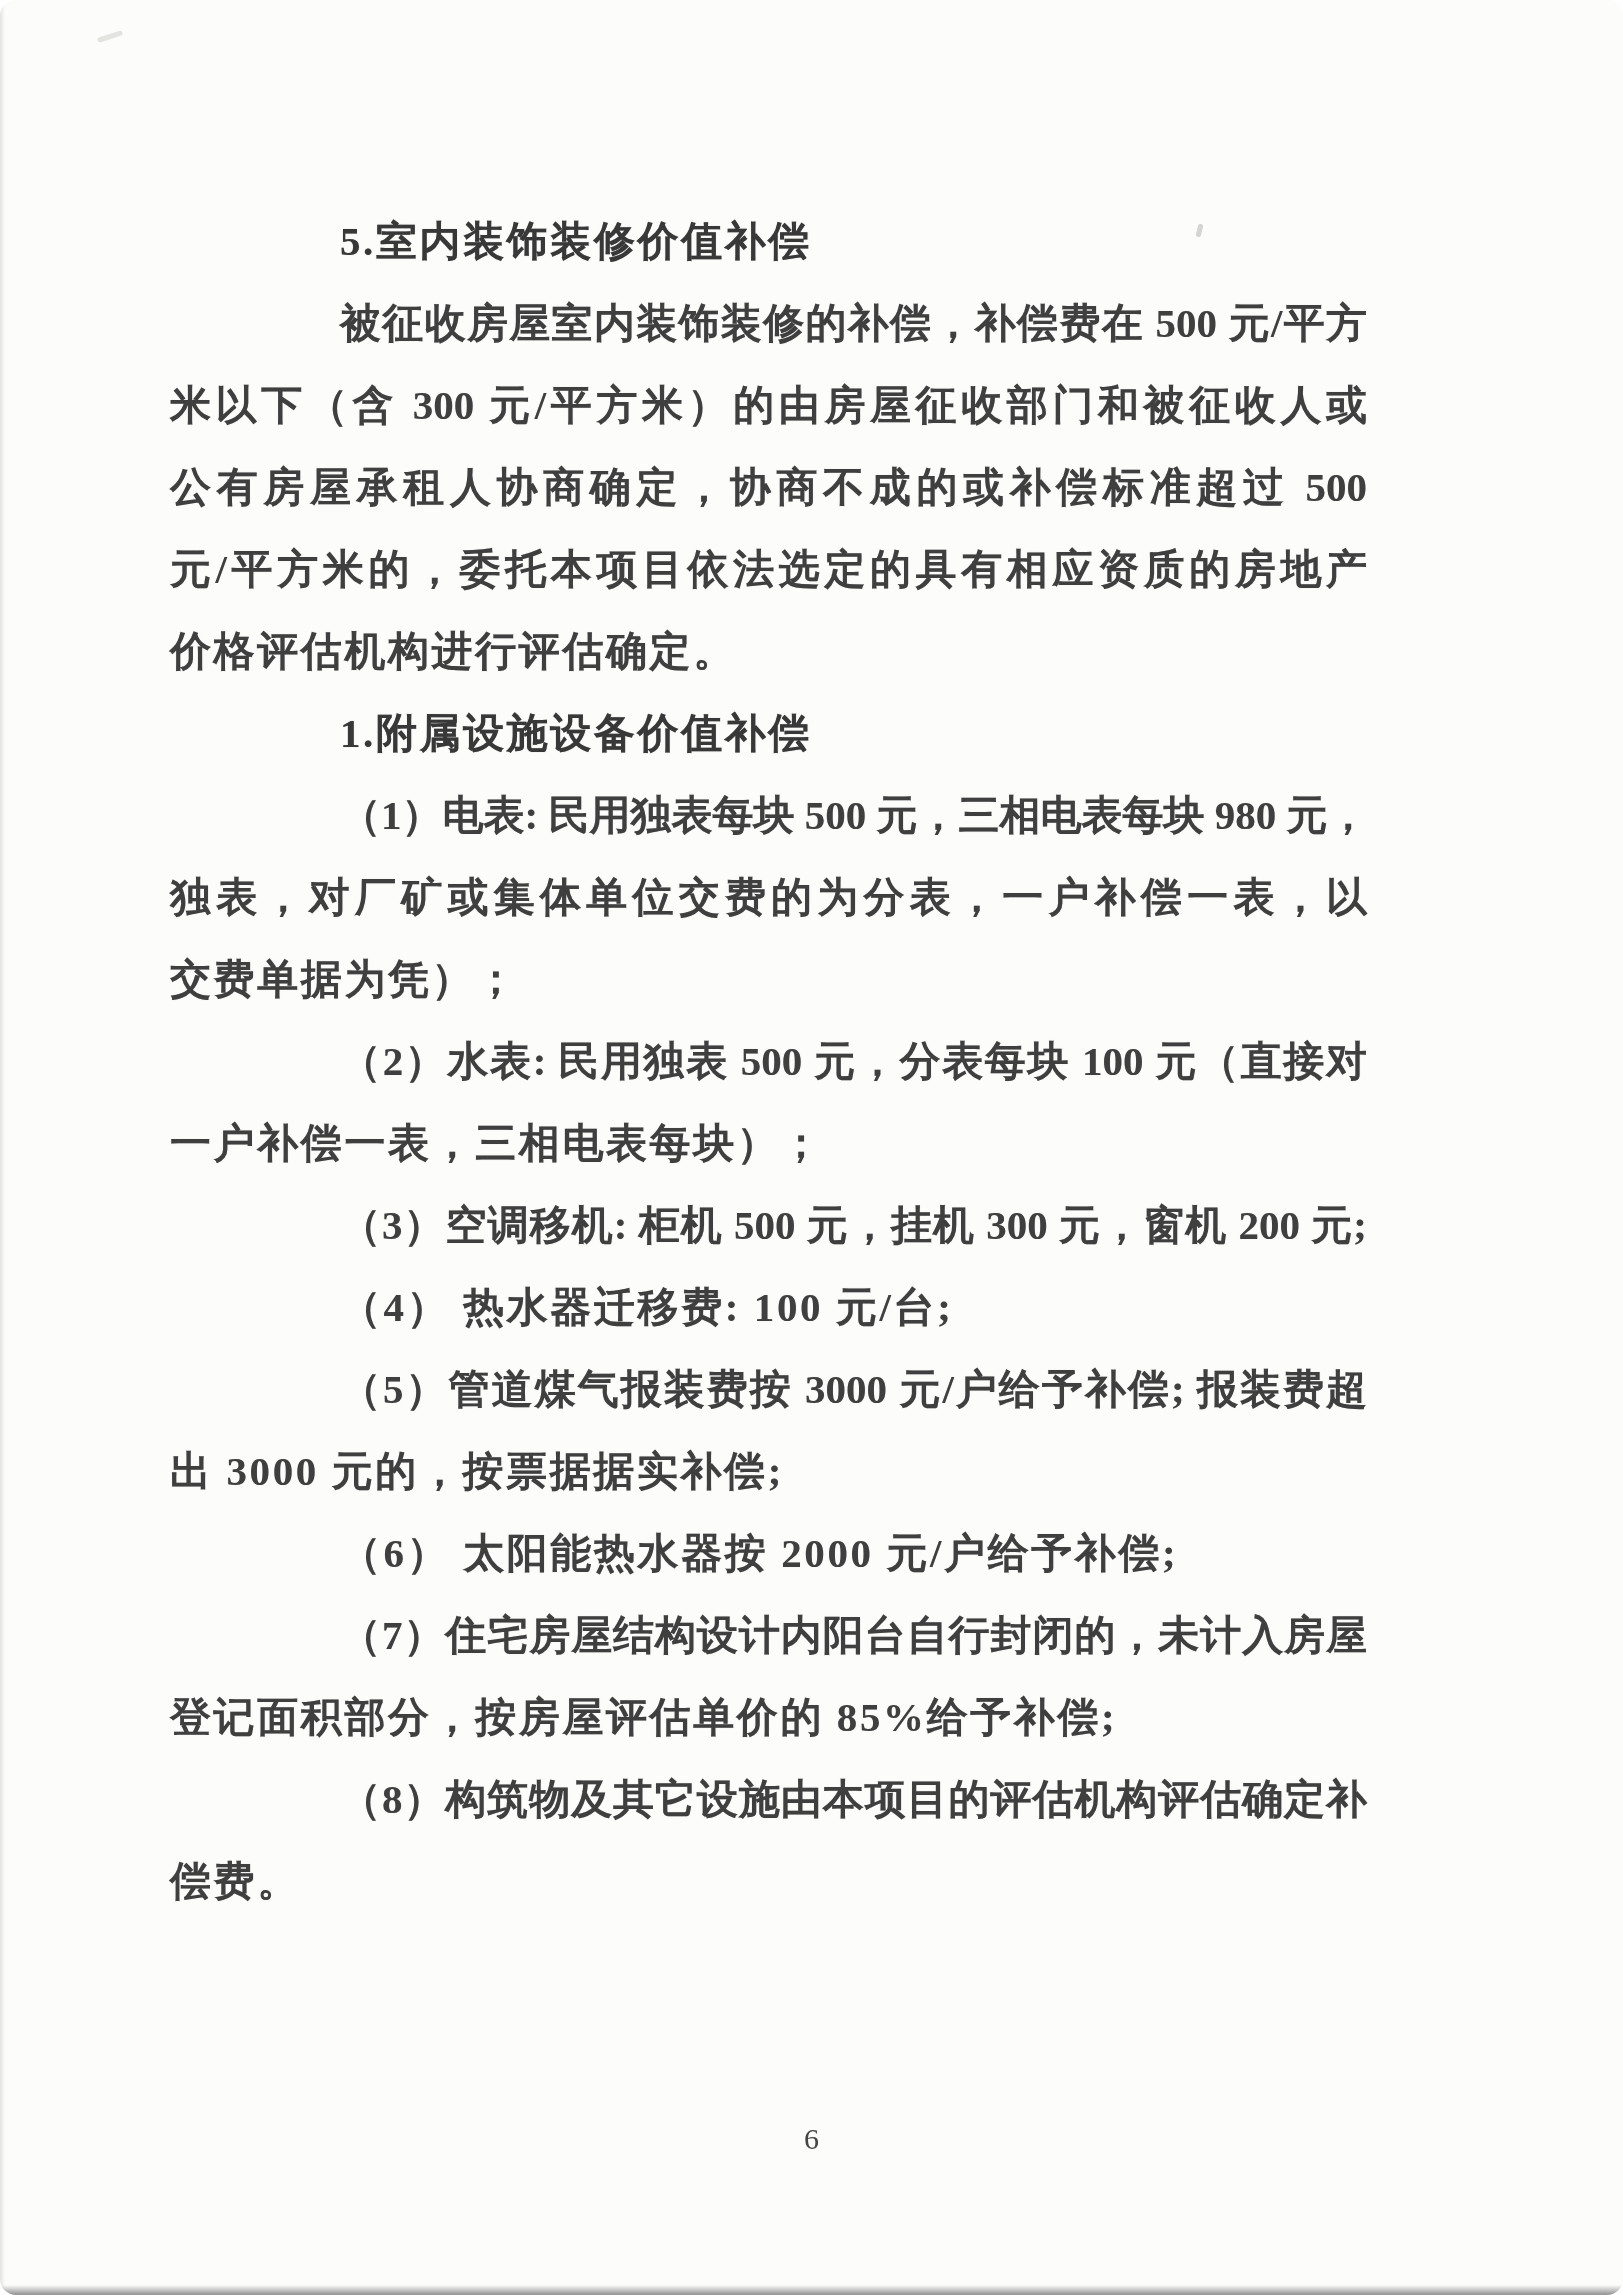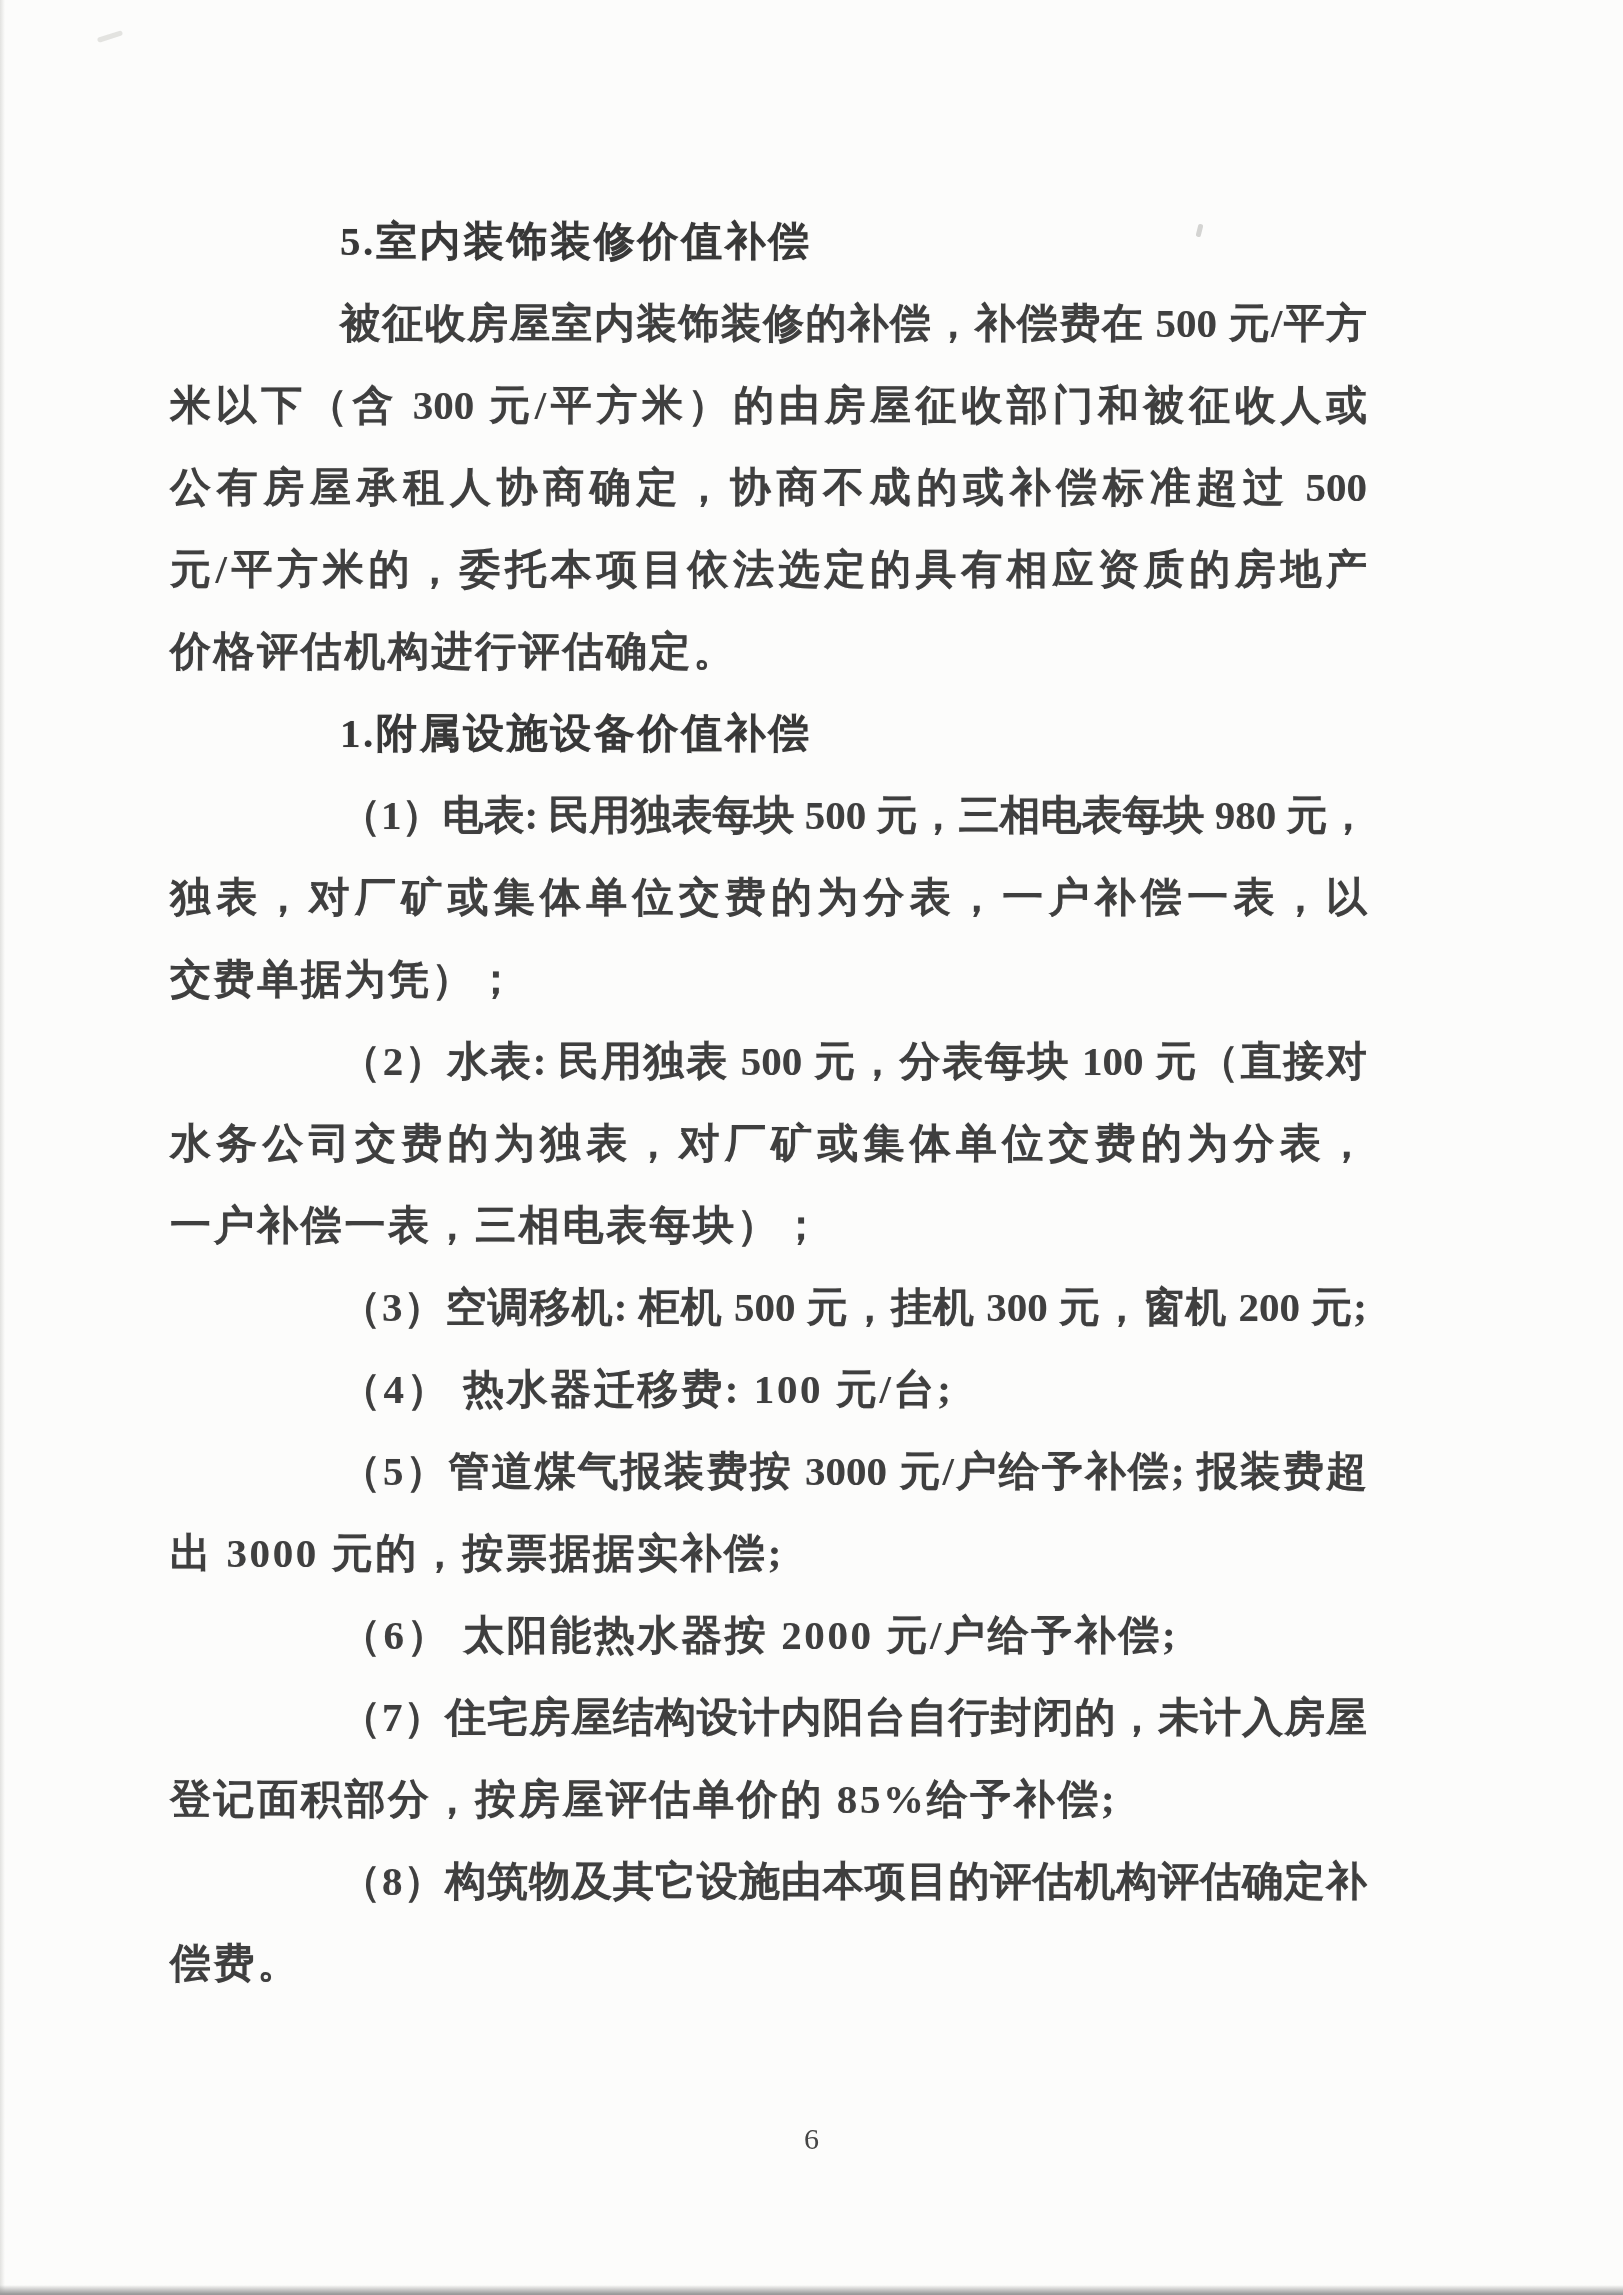--- a/index.html
+++ b/index.html
@@ -3,20 +3,21 @@
 <meta charset="utf-8">
 <style>
   html, body { margin: 0; padding: 0; }
   .page {
     position: relative;
     width: 1623px;
     height: 2295px;
     background: var(--page-bg, #fcfcfb);
     overflow: hidden;
     font-family: "Liberation Serif", "DejaVu Serif", serif;
+    border-radius: 16px;
   }
   .doc {
     position: absolute;
     left: 0;
     top: 200px;
     width: 1623px;
   }
   .line {
     margin-left: 170px;
     width: 1197px;
@@ -96,21 +97,20 @@
       <div class="line indent justify">被征收房屋室内装饰装修的补偿，补偿费在 500 元/平方</div>
       <div class="line justify">米以下（含 300 元/平方米）的由房屋征收部门和被征收人或</div>
       <div class="line justify">公有房屋承租人协商确定，协商不成的或补偿标准超过 500</div>
       <div class="line justify">元/平方米的，委托本项目依法选定的具有相应资质的房地产</div>
       <div class="line">价格评估机构进行评估确定。</div>
       <div class="line heading indent">1.附属设施设备价值补偿</div>
       <div class="line indent justify">（1）电表: 民用独表每块 500 元，三相电表每块 980 元，</div>
       <div class="line justify">独表，对厂矿或集体单位交费的为分表，一户补偿一表，以</div>
       <div class="line">交费单据为凭）；</div>
       <div class="line indent justify">（2）水表: 民用独表 500 元，分表每块 100 元（直接对</div>
-      <div class="line justify">水务公司交费的为独表，对厂矿或集体单位交费的为分表，</div>
       <div class="line">一户补偿一表，三相电表每块）；</div>
       <div class="line indent justify">（3）空调移机: 柜机 500 元，挂机 300 元，窗机 200 元;</div>
       <div class="line indent">（4） 热水器迁移费: 100 元/台;</div>
       <div class="line indent justify">（5）管道煤气报装费按 3000 元/户给予补偿; 报装费超</div>
       <div class="line">出 3000 元的，按票据据实补偿;</div>
       <div class="line indent">（6） 太阳能热水器按 2000 元/户给予补偿;</div>
       <div class="line indent justify">（7）住宅房屋结构设计内阳台自行封闭的，未计入房屋</div>
       <div class="line">登记面积部分，按房屋评估单价的 85%给予补偿;</div>
       <div class="line indent justify">（8）构筑物及其它设施由本项目的评估机构评估确定补</div>
       <div class="line">偿费。</div>

